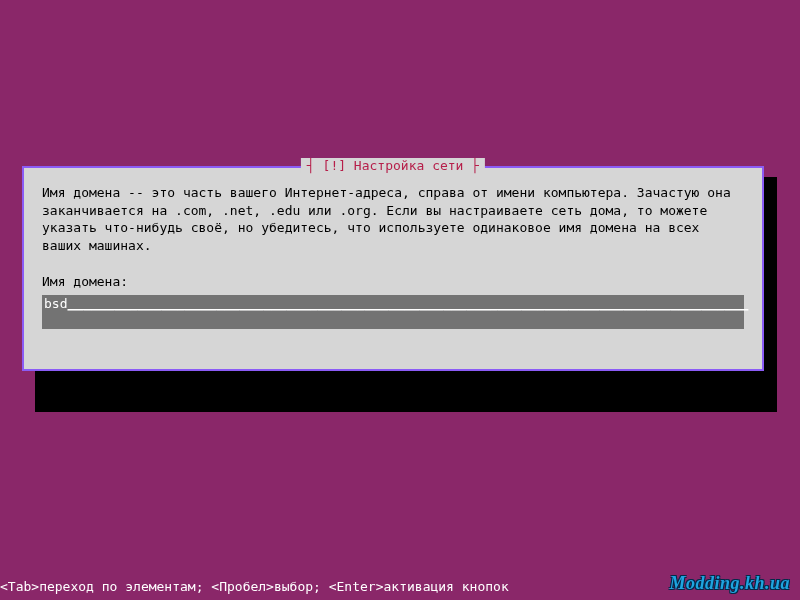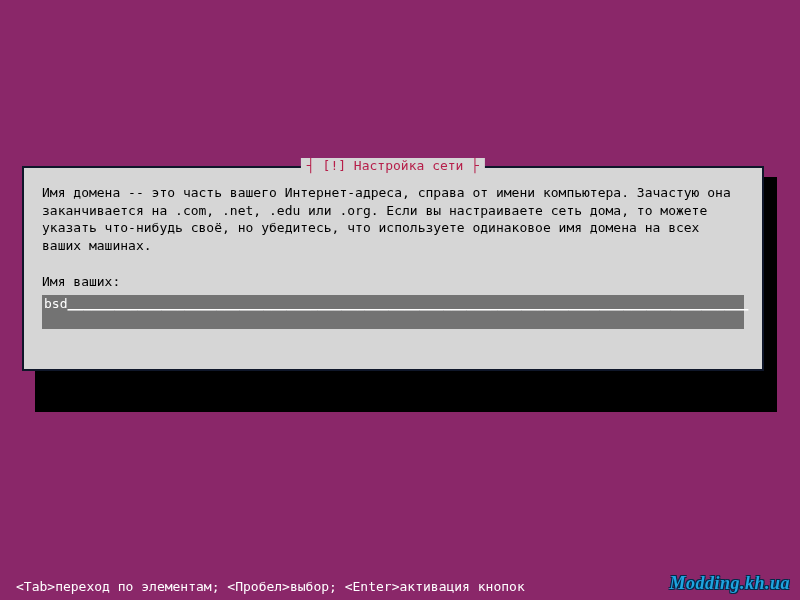--- a/index.html
+++ b/index.html
@@ -20,21 +20,21 @@
       width: 742px;
       height: 235px;
       background: #000;
     }
     .dialog {
       position: absolute;
       left: 22px;
       top: 166px;
       width: 742px;
       background: #d6d6d6;
-      border: 2px solid #0f172a;
+      border: 2px solid #8b5cf6;
       padding: 16px 18px 18px 18px;
     }
     .dialog-title {
       position: absolute;
       top: -10px;
       left: 50%;
       transform: translateX(-50%);
       background: #d6d6d6;
       color: #b61f4a;
       padding: 0 6px;
@@ -69,21 +69,21 @@
     .buttons {
       display: flex;
       justify-content: space-between;
       padding: 0 28px;
     }
     .btn {
       cursor: pointer;
     }
     .helpbar {
       position: absolute;
-      left: 16px;
+      left: 0;
       bottom: 6px;
       color: #fff;
       font-size: 13px;
     }
     .watermark {
       position: absolute;
       right: 10px;
       bottom: 6px;
       font-family: Liberation Serif, serif;
       font-size: 18px;
@@ -95,18 +95,18 @@
     }
   </style>
 </head>
 <body>
 
 <div class="shadow"></div>
 
 <div class="dialog">
   <div class="dialog-title">┤ [!] Настройка сети ├</div>
   <div class="desc">Имя домена -- это часть вашего Интернет-адреса, справа от имени компьютера. Зачастую она заканчивается на .com, .net, .edu или .org. Если вы настраиваете сеть дома, то можете указать что-нибудь своё, но убедитесь, что используете одинаковое имя домена на всех ваших машинах.</div>
-  <div class="prompt-label">Имя ваших:</div>
+  <div class="prompt-label">Имя домена:</div>
   <div class="input-line"><span class="input-text">bsd</span><span class="input-fill">_______________________________________________________________________________________</span></div>
 </div>
 
 <div class="helpbar">&lt;Tab&gt;переход по элементам; &lt;Пробел&gt;выбор; &lt;Enter&gt;активация кнопок</div>
 <div class="watermark">Modding.kh.ua</div>
 
 </body></html>

